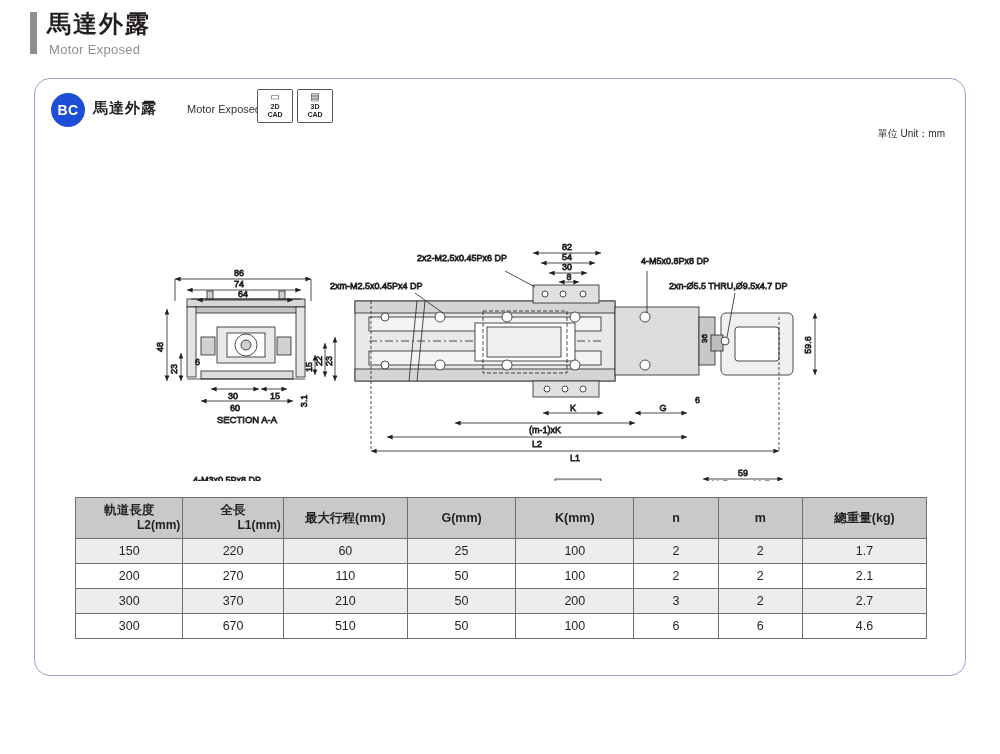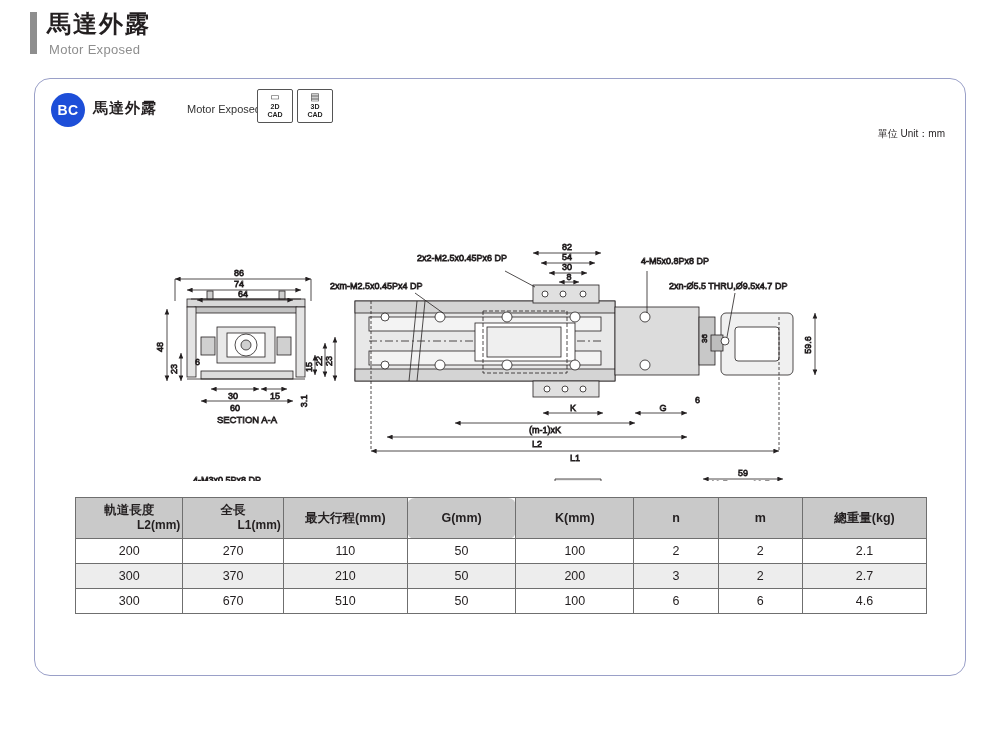--- a/index.html
+++ b/index.html
@@ -48,21 +48,21 @@
     border-collapse:collapse;font-size:12.5px;padding-left:22px;
   }
   .spec-table th{
     background:#c9c9c9;border:1px solid #6f6f6f;color:#231f20;
     font-weight:bold;font-size:12.5px;height:40px;line-height:15px;padding:0 2px;
   }
   .spec-table td{
     border:1px solid #6f6f6f;text-align:center;height:22px;font-size:12.5px;background:#fff;
   }
   .spec-table tr.alt td{background:#ededed;}
-  .tw1{width:103px;} .tw2{width:96px;} .tw3{width:120px;} .tw4{width:104px;border-radius:8px;}
+  .tw1{width:103px;} .tw2{width:96px;} .tw3{width:120px;} .tw4{width:104px;}
   .tw5{width:114px;} .tw6{width:80px;} .tw7{width:80px;} .tw8{width:120px;}
   .th-sub{font-size:12px;font-weight:bold;display:block;text-align:right;}
 </style>
 </head>
 <body>
 
 <div class="page-header">
   <div class="hdr-bar"></div>
   <div class="hdr-cn">馬達外露</div>
   <div class="hdr-en">Motor Exposed</div>
@@ -368,20 +368,30 @@
         </th>
         <th class="tw3">最大行程(mm)</th>
         <th class="tw4">G(mm)</th>
         <th class="tw5">K(mm)</th>
         <th class="tw6">n</th>
         <th class="tw7">m</th>
         <th class="tw8">總重量(kg)</th>
       </tr>
     </thead>
     <tbody>
+      <tr class="alt">
+        <td>150</td>
+        <td>220</td>
+        <td>60</td>
+        <td>25</td>
+        <td>100</td>
+        <td>2</td>
+        <td>2</td>
+        <td>1.7</td>
+      </tr>
       <tr>
         <td>200</td>
         <td>270</td>
         <td>110</td>
         <td>50</td>
         <td>100</td>
         <td>2</td>
         <td>2</td>
         <td>2.1</td>
       </tr>

